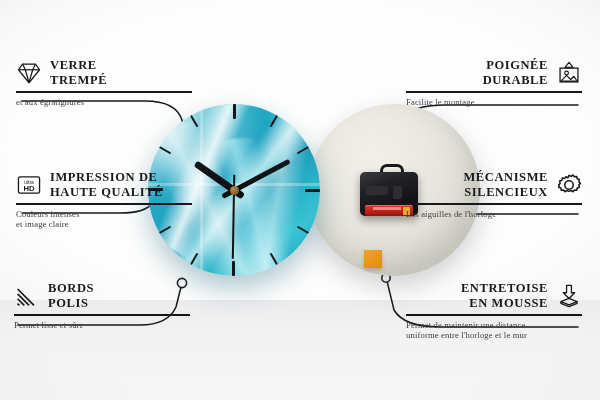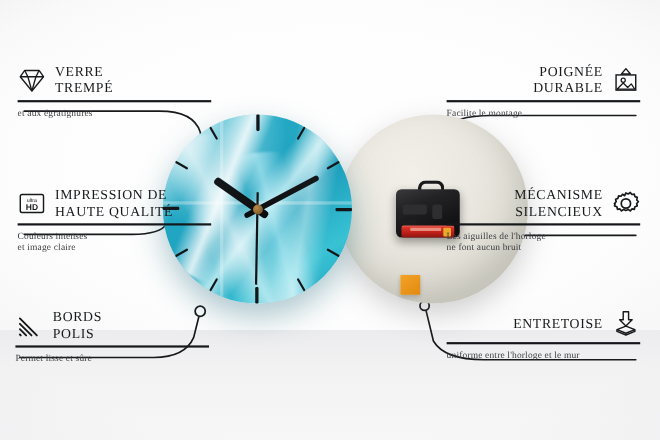--- a/index.html
+++ b/index.html
@@ -103,21 +103,21 @@
   
   #lines{position:absolute;inset:0;pointer-events:none;}
 
   
   .callout{position:absolute;width:176px;}
   .callout .head{display:flex;align-items:center;gap:8px;}
   .callout.left .head{justify-content:flex-start;}
   .callout.right .head{justify-content:flex-end;}
   .title{
     font-family:"Liberation Serif", serif;
-    font-weight:normal;font-size:12.5px;line-height:14.5px;
+    font-weight:bold;font-size:12.5px;line-height:14.5px;
     letter-spacing:.6px;color:#17191b;text-transform:uppercase;
   }
   .callout.right .title{text-align:right;}
   .rule{height:1.6px;background:#15171a;margin:4px 0 4px 0;}
   .desc{
     font-family:"Liberation Serif", serif;
     font-size:8.6px;line-height:10.6px;color:#3b3d40;letter-spacing:.15px;
   }
   .callout.right .desc{text-align:left;}
   .ico{width:26px;height:26px;flex:0 0 26px;display:block;}
@@ -313,32 +313,33 @@
       </div>
       <svg class="ico" viewBox="0 0 32 32">
         <g fill="none" stroke="#17191b" stroke-width="1.9" stroke-linejoin="round">
           <path d="M16 4.2 l2.6 1.1 2.3-1.6 1.8 2.2 2.7-.4 .7 2.8 2.6 .9-.6 2.8 1.9 2-1.9 2 .6 2.8-2.6 .9-.7 2.8-2.7-.4-1.8 2.2-2.3-1.6-2.6 1.1-2.6-1.1-2.3 1.6-1.8-2.2-2.7 .4-.7-2.8-2.6-.9 .6-2.8L3.2 16l1.9-2-.6-2.8 2.6-.9 .7-2.8 2.7 .4 1.8-2.2 2.3 1.6z"></path>
           <circle cx="16" cy="16" r="5.2"></circle>
         </g>
       </svg>
     </div>
     <div class="rule"></div>
     <div class="desc">Les aiguilles de l'horloge</div>
-    <div class="desc">ne font aucun bruit</div>
   </div>
 
   <div class="callout right" id="c-entretoise">
     <div class="head">
       <div>
         <div class="title">ENTRETOISE</div>
+        <div class="title">EN MOUSSE</div>
       </div>
       <svg class="ico" viewBox="0 0 32 32">
         <g fill="none" stroke="#17191b" stroke-width="1.6" stroke-linejoin="round">
           <path d="M13 3 h6 v9 h4 l-7 7 -7-7 h4 z"></path>
           <path d="M16 19 l10 4 -10 4 -10-4 z"></path>
           <path d="M6 23 v2 l10 4 10-4 v-2"></path>
         </g>
       </svg>
     </div>
     <div class="rule"></div>
+    <div class="desc">Permet de maintenir une distance</div>
     <div class="desc">uniforme entre l'horloge et le mur</div>
   </div>
 </div>
 
 </body></html>

